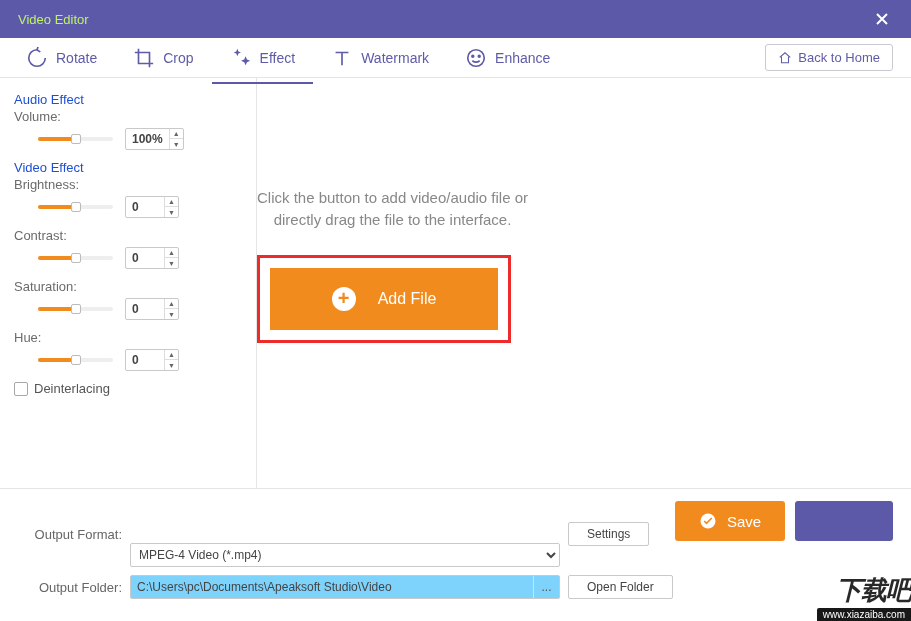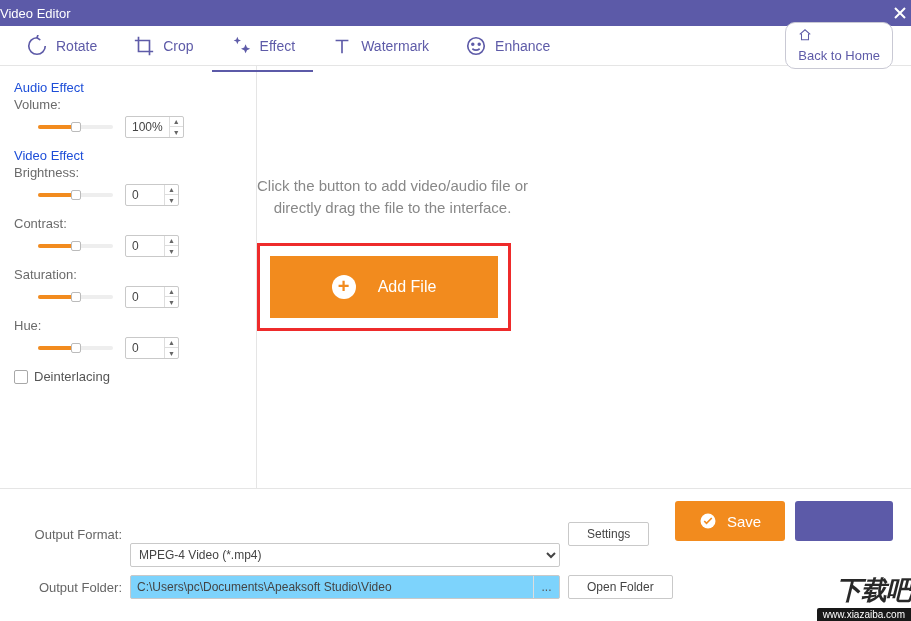--- a/index.html
+++ b/index.html
@@ -1,43 +1,43 @@
 <!DOCTYPE html>
 <html><head>
   <meta charset="utf-8">
   <style>
     * { margin: 0; padding: 0; box-sizing: border-box; font-family: "Microsoft YaHei", Arial, sans-serif; }
     body { width: 911px; height: 621px; background: #fff; overflow: hidden; position: relative; }
 
     
-    .title-bar { height: 26px; background: #5c5aa8; display: flex; align-items: center; padding: 0 0; color: #ffffff; font-size: 13px; }
+    .title-bar { height: 38px; background: #5c5aa8; display: flex; align-items: center; padding: 0 18px; color: #bef264; font-size: 13px; }
     .title-bar .title { flex: 1; }
     .title-bar .close-btn { cursor: pointer; padding: 0 4px; }
     .title-bar .close-btn svg { display: block; }
 
     
     .tab-bar { height: 40px; display: flex; align-items: center; padding: 0 18px 0 8px; border-bottom: 1px solid #e5e5e5; }
     .tab { display: flex; align-items: center; gap: 8px; padding: 0 18px; height: 50px; color: #5e5ba8; font-size: 14px; cursor: pointer; position: relative; }
     .tab .icon { width: 22px; height: 22px; display: flex; align-items: center; justify-content: center; }
     .tab.active::after { content: ""; position: absolute; left: 0; right: 0; bottom: -1px; height: 2px; background: #5c5aa8; }
     .tab-spacer { flex: 1; }
-    .back-home-btn { display: flex; align-items: flex-start; gap: 6px; border: 1px solid #c9c9d4; border-radius: 10px; padding: 5px 12px; color: #5e5ba8; font-size: 13px; cursor: pointer; background: #fff; flex-direction: column; }
+    .back-home-btn { display: flex; align-items: flex-end; gap: 6px; border: 1px solid #c9c9d4; border-radius: 3px; padding: 5px 12px; color: #5e5ba8; font-size: 13px; cursor: pointer; background: #fff; }
 
     
     .main-area { display: flex; height: 444px; }
     .sidebar { width: 257px; border-right: 1px solid #e5e5e5; padding: 14px 10px 10px 14px; color: #555; font-size: 13px; }
     .section-label { color: #1d4ed8; font-size: 13px; margin-bottom: 2px; }
     .sub-label { color: #6b6b6b; font-size: 13px; margin-bottom: 4px; }
 
     .slider-row { display: flex; align-items: center; gap: 12px; margin: 4px 0 10px 24px; }
     .slider { background: #eee; height: 4px; border-radius: 2px; position: relative; flex: 0 0 75px; }
     .slider .fill { position: absolute; left: 0; top: 0; bottom: 0; background: #f28b1e; border-radius: 2px; }
     .slider .thumb { position: absolute; top: 50%; width: 10px; height: 10px; background: #fff; border: 1px solid #bbb; border-radius: 2px; transform: translate(-50%,-50%); }
 
-    .number-field { display: flex; align-items: center; border: 1px solid #c9c9c9; border-radius: 2px; height: 22px; overflow: hidden; background: #fff; }
+    .number-field { display: flex; align-items: center; border: 1px solid #c9c9c9; border-radius: 2px; height: 22px; overflow: hidden; background: #fff; font-weight: bold; }
     .number-field .value { padding: 0 6px; font-size: 12px; color: #444; min-width: 38px; }
     .number-field .stepper { width: 14px; display: flex; flex-direction: column; border-left: 1px solid #ddd; }
     .number-field .stepper div { height: 11px; display: flex; align-items: center; justify-content: center; font-size: 7px; color: #666; cursor: pointer; }
     .number-field .stepper div:first-child { border-bottom: 1px solid #ddd; }
 
     .checkbox-row { display: flex; align-items: center; gap: 6px; margin-top: 10px; }
     .checkbox { width: 14px; height: 14px; border: 1px solid #a8a8a8; border-radius: 2px; background: #fff; cursor: pointer; }
 
     
     .preview { flex: 1; display: flex; flex-direction: column; align-items: flex-start; justify-content: center; padding-bottom: 70px; }

